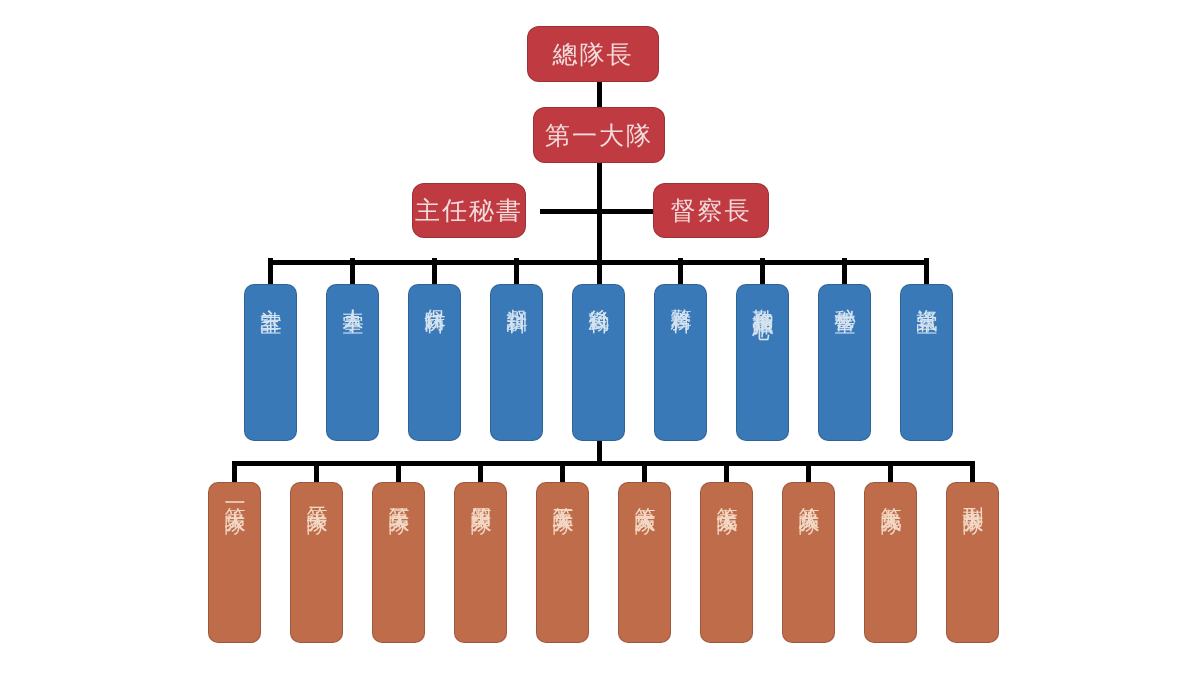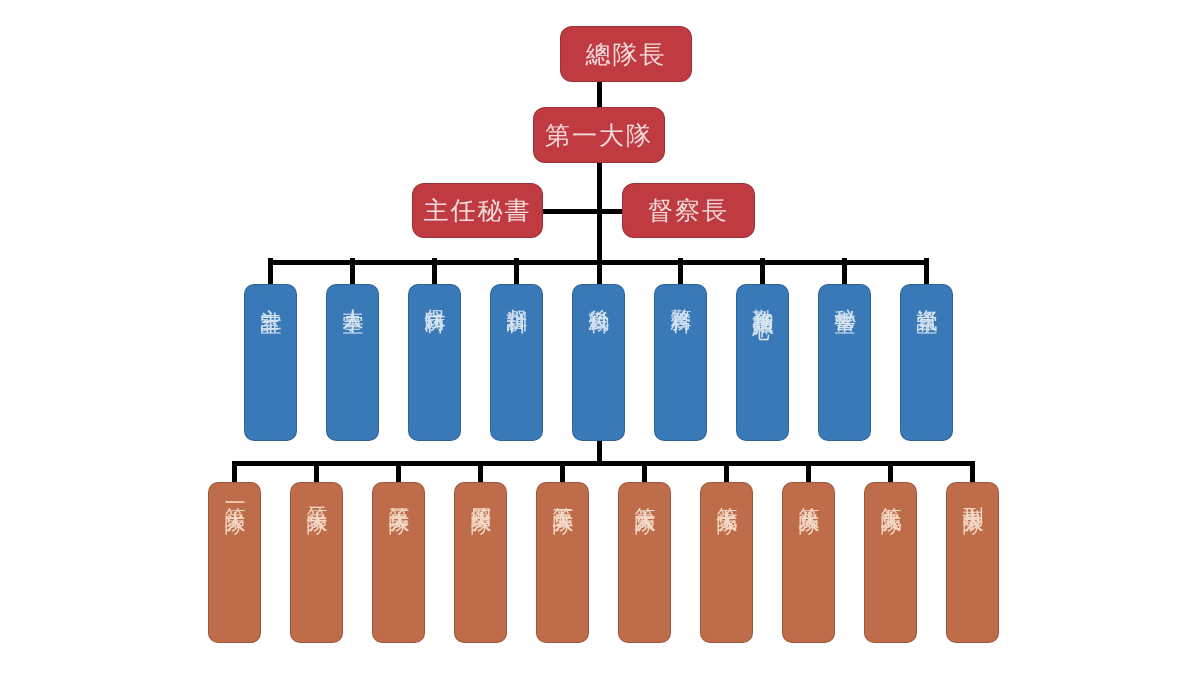--- a/index.html
+++ b/index.html
@@ -96,30 +96,30 @@
   <div class="line v" style="left:314px; top:464px; height:22px"></div>
   <div class="line v" style="left:396px; top:464px; height:22px"></div>
   <div class="line v" style="left:478px; top:464px; height:22px"></div>
   <div class="line v" style="left:560px; top:464px; height:22px"></div>
   <div class="line v" style="left:642px; top:464px; height:22px"></div>
   <div class="line v" style="left:724px; top:464px; height:22px"></div>
   <div class="line v" style="left:806px; top:464px; height:22px"></div>
   <div class="line v" style="left:888px; top:464px; height:22px"></div>
   <div class="line v" style="left:970px; top:464px; height:22px"></div>
 
-  <div class="node red" style="left:560px; top:26px;text-align:center;">
+  <div class="node red" style="left:527px; top:26px;text-align:center;">
     <span>總隊長</span>
   </div>
   <div class="node red" style="left:533px; top:107px;">
     <span>第一大隊</span>
   </div>
-  <div class="node red" style="left:412px; top:183px; width:131px; height:55px">
+  <div class="node red" style="left:412px; top:183px; width:114px; height:55px">
     <span>主任秘書</span>
   </div>
-  <div class="node red" style="left:622px; top:183px; width:133px; height:55px">
+  <div class="node red" style="left:653px; top:183px; width:116px; height:55px">
     <span>督察長</span>
   </div>
 
   <div class="node vert blue" style="left:244px">
     <span class="vtext">主計室</span>
   </div>
   <div class="node vert blue" style="left:326px">
     <span class="vtext">人事室</span>
   </div>
   <div class="node vert blue" style="left:408px">

